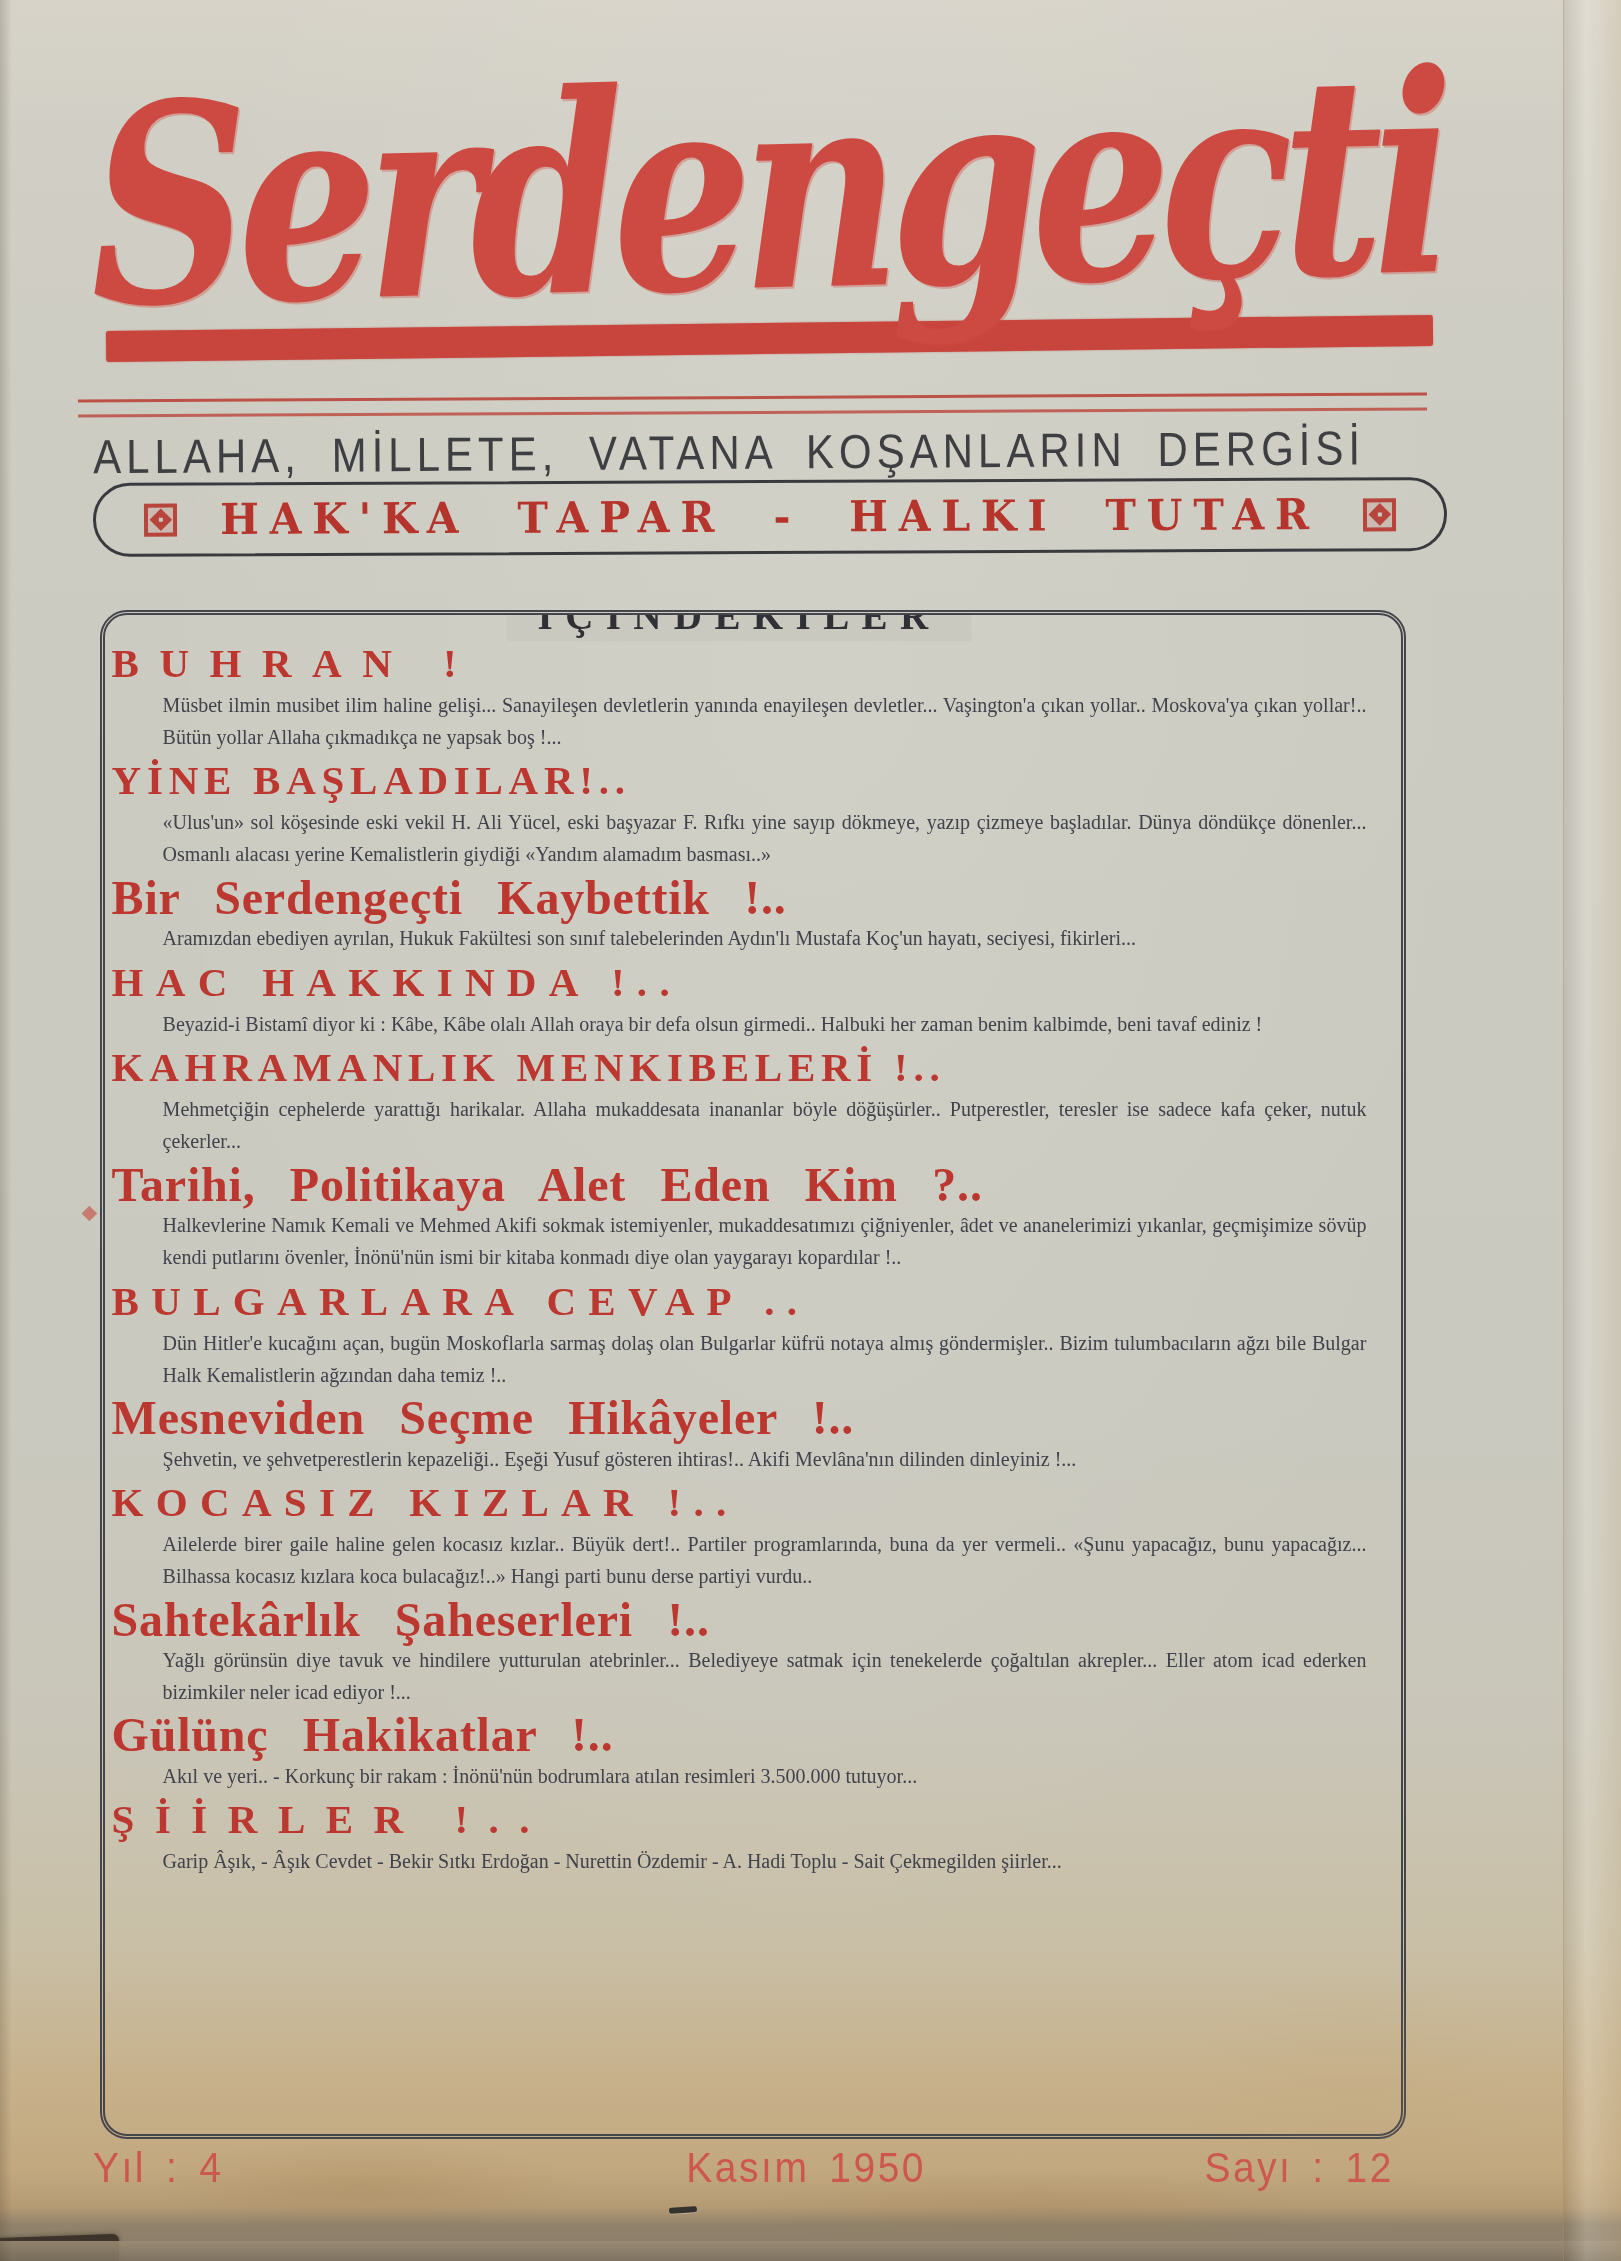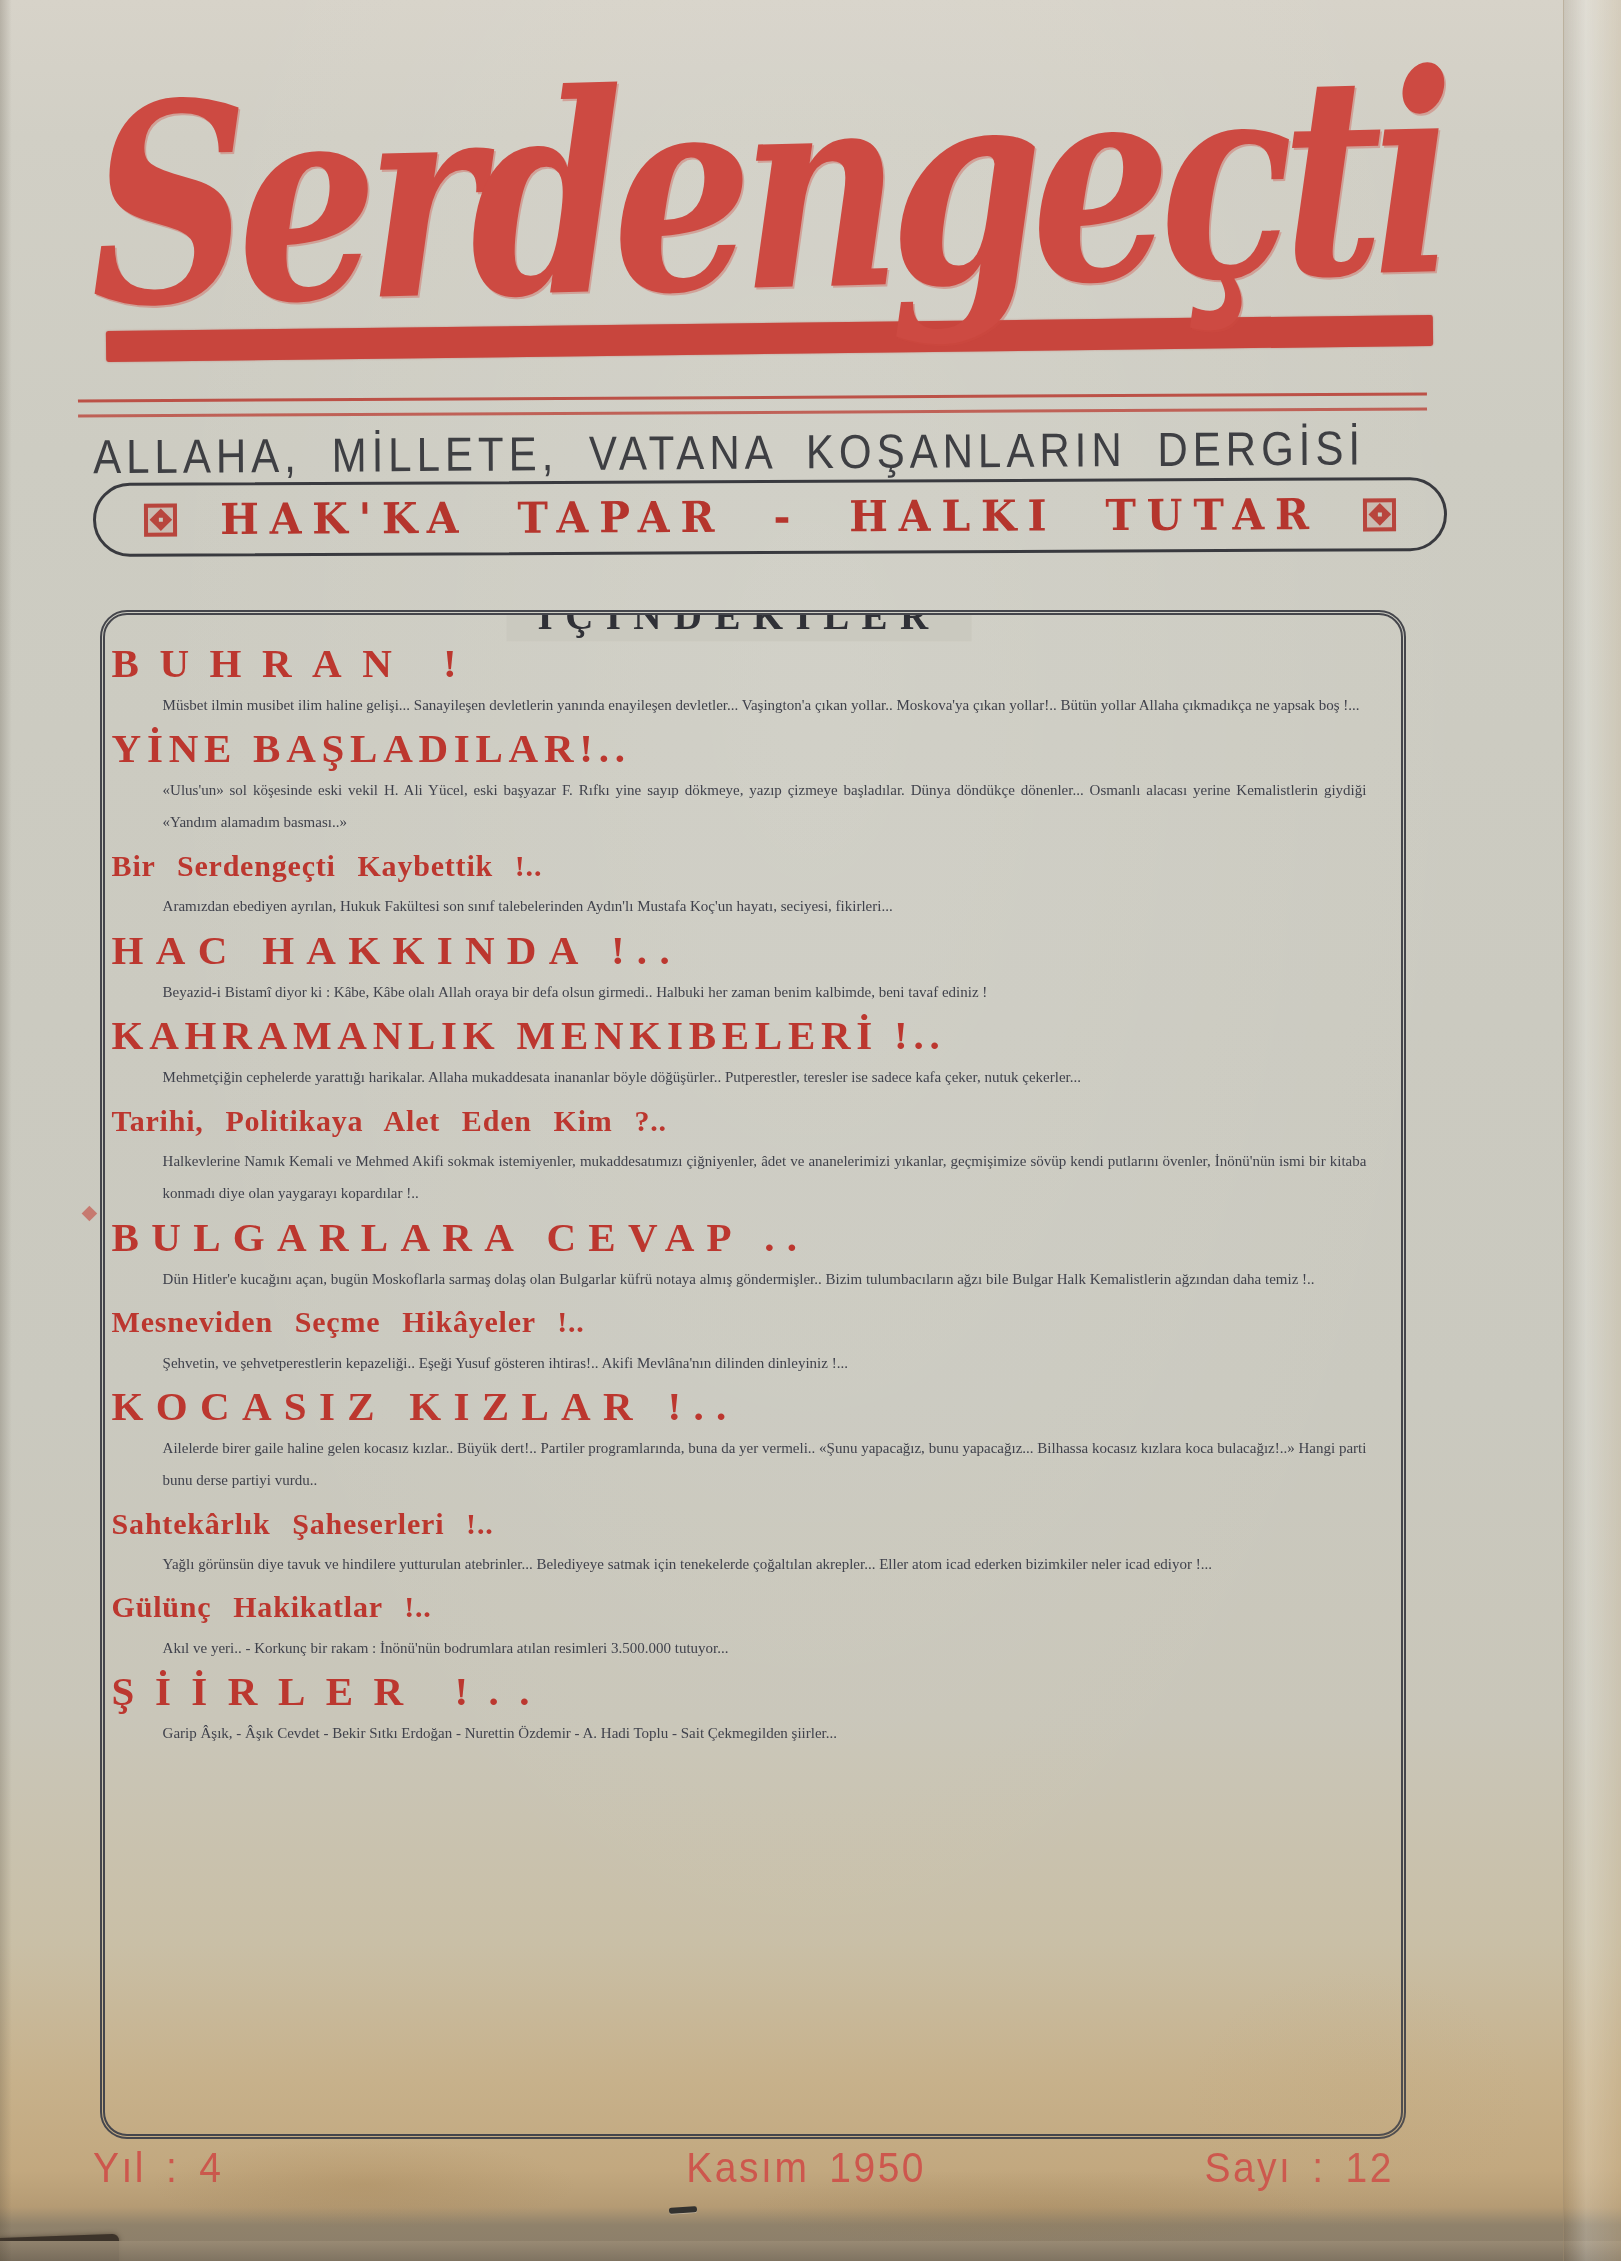--- a/index.html
+++ b/index.html
@@ -66,25 +66,25 @@
   .toc-box{position:absolute;left:100px;top:610px;width:1306px;height:1529px;
     border:5.8px double #45464c;border-radius:27px;box-sizing:border-box;
     padding:20px 28px 8.3px 6.6px;overflow:hidden;}
   .toc-heading{position:absolute;left:50%;top:-26.5px;transform:translateX(-53%) scaleY(1.05);
     background:#cac9bf;padding:0 31px;white-space:nowrap;
     font-family:"Liberation Serif", serif;font-weight:bold;font-size:39px;line-height:51px;
     color:#303137;letter-spacing:12.4px;}
   .entry-title{font-family:"Liberation Serif", serif;font-weight:bold;color:#bc372f;
     margin:6.6px 0 4.1px 0;white-space:nowrap;}
   .entry-title.caps{font-size:41px;line-height:43px;}
-  .entry-title.mixed{font-size:30px;line-height:41px;letter-spacing:0.8px;word-spacing:0.45em;}
+  .entry-title.mixed{font-size:48px;line-height:41px;letter-spacing:0.8px;word-spacing:0.45em;}
   .ls-a{letter-spacing:0.50em;}
   .ls-b{letter-spacing:0.30em;}
   .ls-c{letter-spacing:0.14em;}
-  .entry-body{font-family:"Liberation Serif", serif;font-size:15px;line-height:32px;
+  .entry-body{font-family:"Liberation Serif", serif;font-size:20px;line-height:32px;
     color:#40424c;text-align:justify;margin:0 6.6px 4.1px 51px;}
   
   .footer{position:absolute;left:0;top:2143px;width:100%;height:58px;
     font-family:"Liberation Sans", sans-serif;font-size:39px;color:#cd574d;
     letter-spacing:2.5px;word-spacing:6.6px;}
   .footer .year{position:absolute;left:93px;top:0;transform:scaleY(1.1);transform-origin:left top;}
   .footer .date{position:absolute;left:50%;top:0;transform:translateX(-52%) scaleY(1.1);transform-origin:center top;}
   .footer .issue{position:absolute;right:228px;top:0;transform:scaleY(1.1);transform-origin:right top;}
 </style>
 </head>

